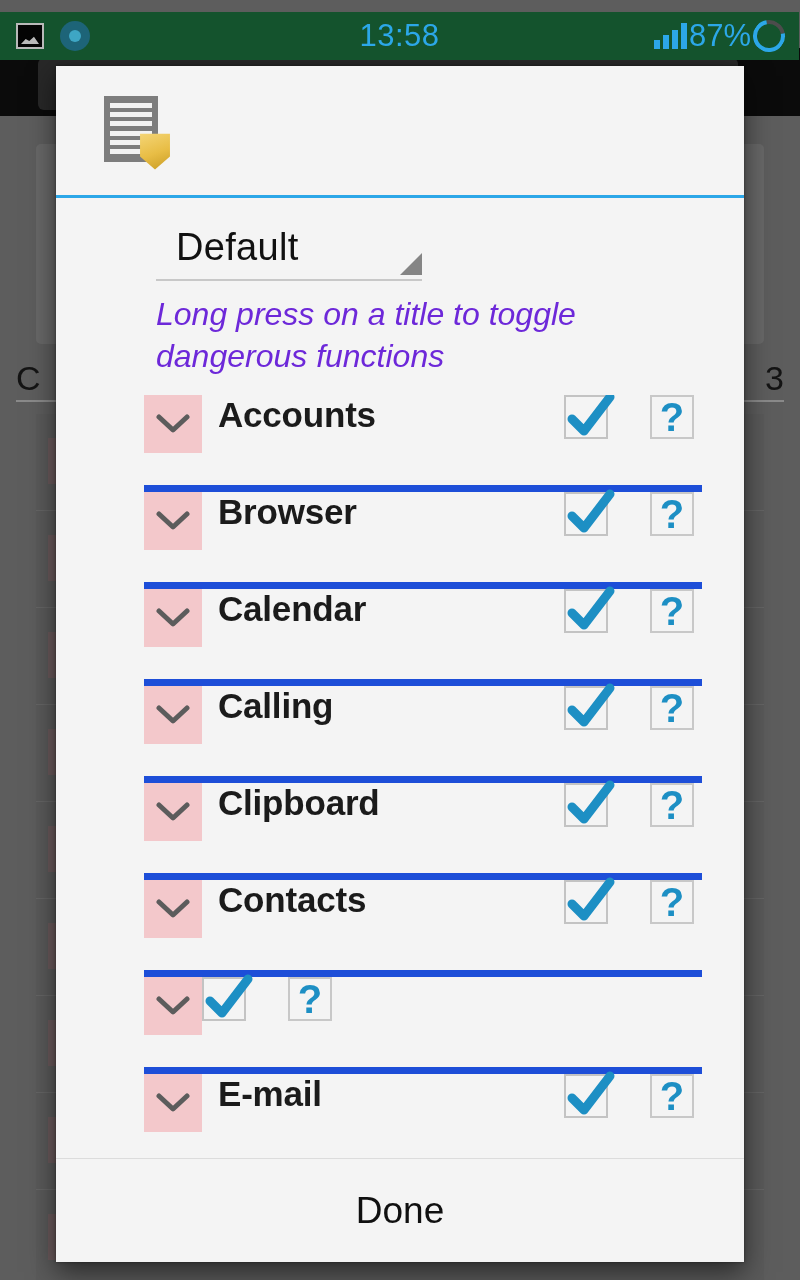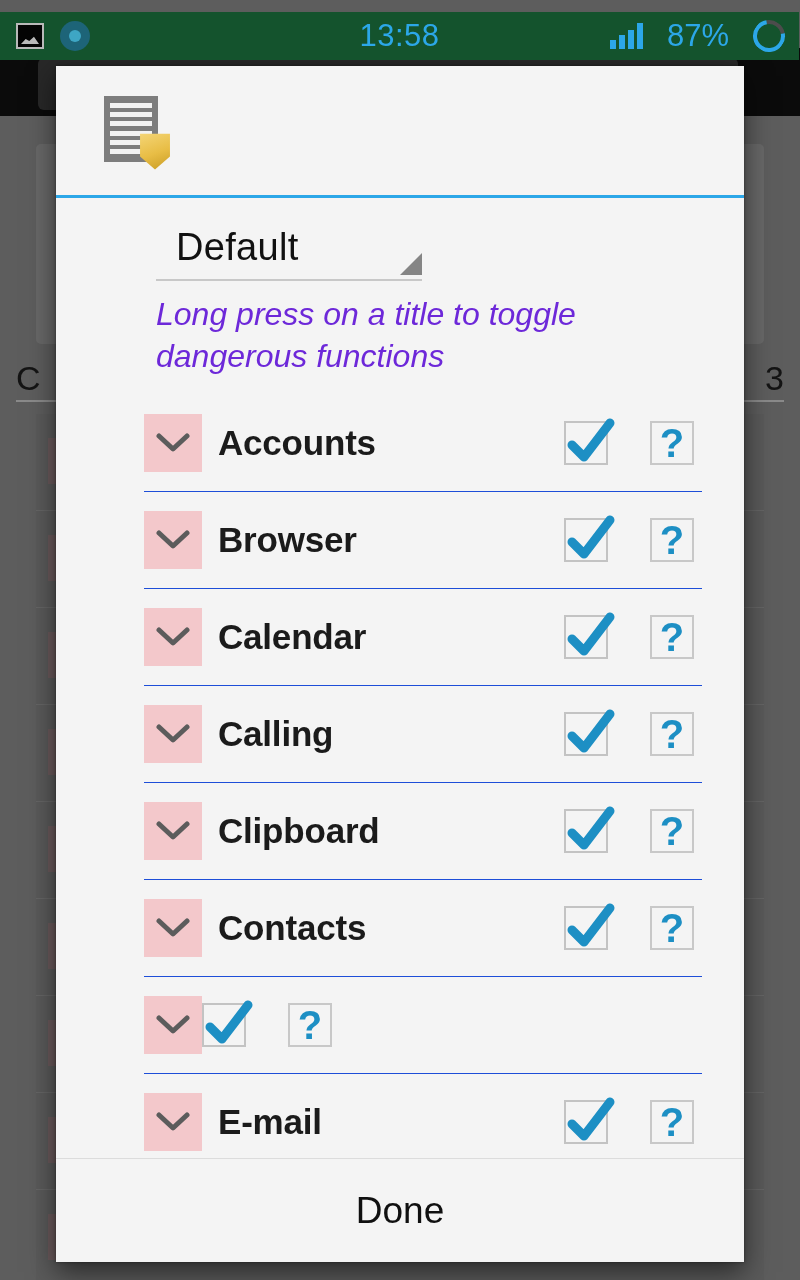--- a/index.html
+++ b/index.html
@@ -66,21 +66,21 @@
     height: 48px;
     line-height: 48px;
     text-align: center;
     color: #2ca7e8;
     font-size: 31px;
     letter-spacing: 0.5px;
   }
   .sb-right {
     position: absolute;
     right: 14px; top: 0; height: 48px;
-    display: flex; align-items: center; gap: 24px;
+    display: flex; align-items: center; gap: 2px;
   }
   .sb-signal {
     display: flex; align-items: flex-end; gap: 3px; height: 26px;
   }
   .sb-signal i { display: block; width: 6px; background: #2ca7e8; }
   .sb-signal i:nth-child(1) { height: 9px; }
   .sb-signal i:nth-child(2) { height: 14px; }
   .sb-signal i:nth-child(3) { height: 19px; }
   .sb-signal i:nth-child(4) { height: 26px; }
   #sb-battery-pct {
@@ -264,22 +264,21 @@
   #function-list {
     flex: 1 1 auto;
     margin-top: 18px;
     overflow: hidden;
     padding: 0 0 0 0;
   }
   .fn-row {
     height: 97px;
     margin: 0 42px 0 88px;
     display: flex;
-    align-items: center;
-    border-bottom: 1px solid #1d4ed8;
+    border-bottom: 7px solid #1d4ed8;
   }
   .fn-expander {
     width: 58px; height: 58px;
     flex: 0 0 58px;
     background: #f3c8cb;
     display: flex;
     align-items: center;
     justify-content: center;
   }
   .fn-expander svg { display: block; }

